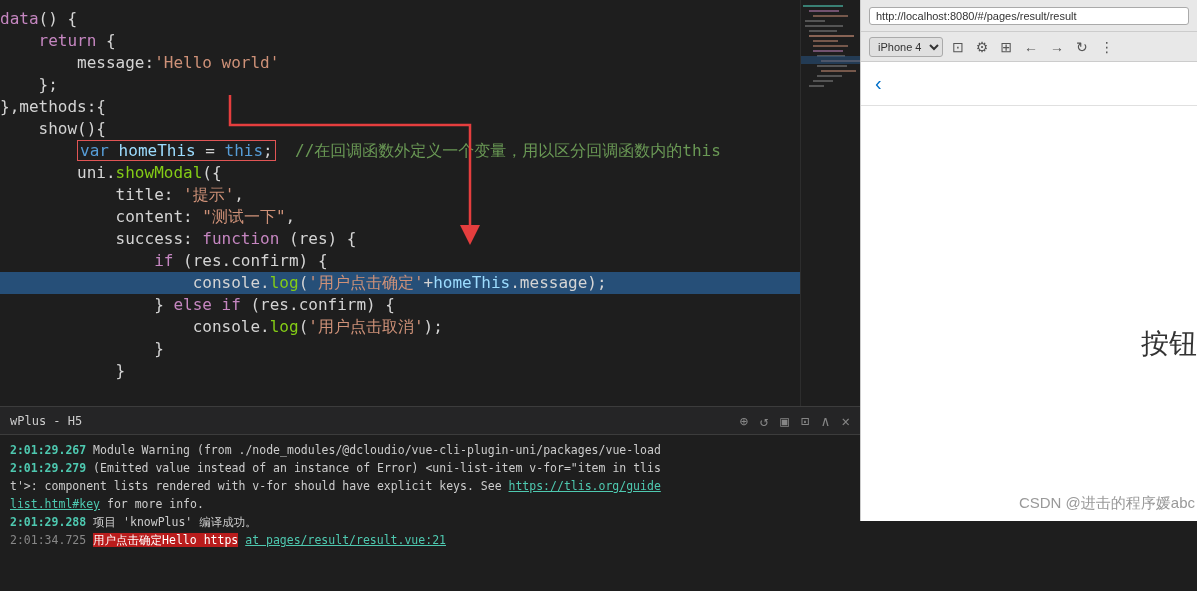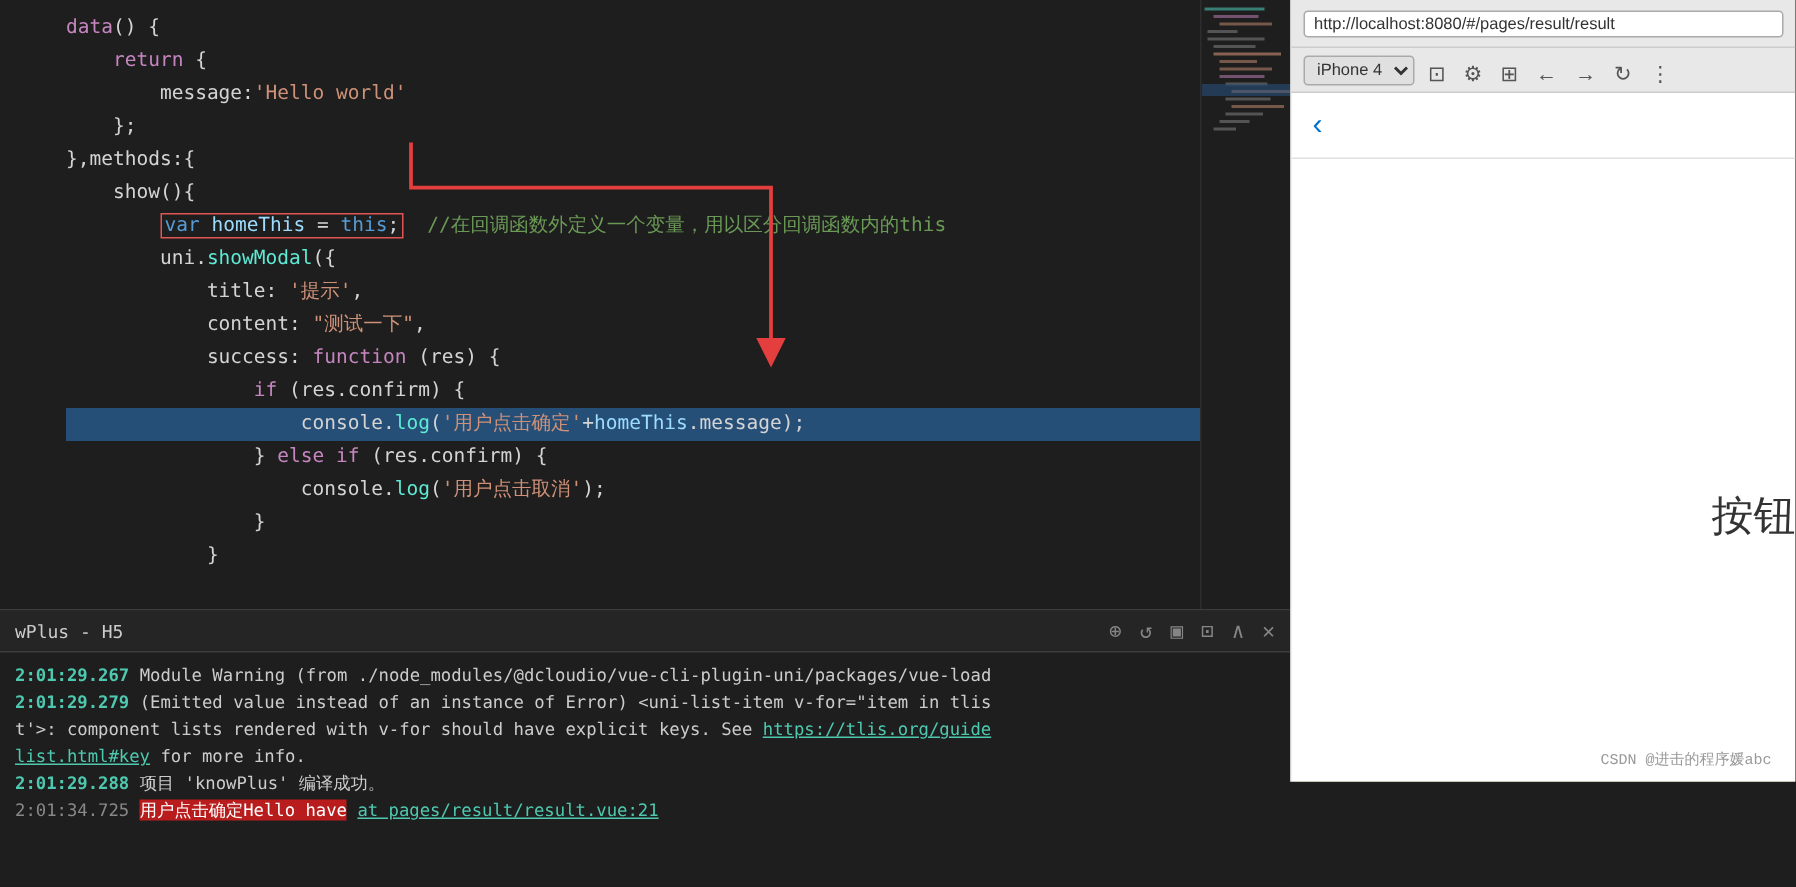--- a/index.html
+++ b/index.html
@@ -9,46 +9,45 @@
     .code-panel {
       width: 860px;
       height: 591px;
       display: flex;
       flex-direction: column;
       background: #1e1e1e;
     }
 
     .code-content {
       padding: 8px 0;
-      font-size: 13px;
+      font-size: 16px;
       line-height: 22px;
       color: #d4d4d4;
       position: relative;
-      margin-left: 44px;
     }
 
     .code-line {
       display: flex;
       padding: 0 8px 0 0;
       min-height: 22px;
       position: relative;
     }
 
     .code-line.highlighted {
       background: #264f78;
     }
 
     .line-content {
       flex: 1;
     }
 
     
     .kw { color: #c586c0; }
     .kw-blue { color: #569cd6; }
-    .fn { color: #5eead4; }
+    .fn { color: #84cc16; }
     .str { color: #ce9178; }
     .var-name { color: #9cdcfe; }
     .plain { color: #d4d4d4; }
     .comment { color: #6a9955; }
 
     
     .highlight-box {
       display: inline;
       border: 1.5px solid #e05555;
       padding: 0 2px;
@@ -133,21 +132,21 @@
       border: 1px solid #aaaaaa;
       border-radius: 3px;
       padding: 2px 6px;
       font-size: 11px;
       color: #333333;
       font-family: sans-serif;
     }
 
     .browser-device-bar {
       display: flex;
-      align-items: flex-end;
+      align-items: center;
       background: #e8e8e8;
       padding: 4px 8px;
       height: 30px;
       border-bottom: 1px solid #cccccc;
       gap: 6px;
     }
 
     .device-select {
       background: #e0e0e0;
       border: 1px solid #aaaaaa;
@@ -199,24 +198,24 @@
 
     .phone-button-text {
       font-size: 28px;
       color: #333333;
       font-family: 'PingFang SC', 'Microsoft YaHei', sans-serif;
     }
 
     .browser-watermark {
       position: absolute;
       bottom: 8px;
-      right: 16px;
-      font-size: 10px;
+      right: 2px;
+      font-size: 15px;
       color: #999999;
-      font-family: Liberation Mono, monospace;
+      font-family: Liberation Sans, sans-serif;
     }
 
     
     .minimap {
       width: 60px;
       background: #1e1e1e;
       border-left: 1px solid #2d2d2d;
       overflow: hidden;
       flex-shrink: 0;
     }
@@ -415,21 +414,21 @@
       <div>
         <span class="t-link">list.html#key</span>
         <span> for more info.</span>
       </div>
       <div>
         <span class="t-time">2:01:29.288</span>
         <span> 项目 'knowPlus' 编译成功。</span>
       </div>
       <div>
         <span class="t-gray">2:01:34.725 </span>
-        <span class="t-highlight">用户点击确定Hello have</span>
+        <span class="t-highlight">用户点击确定Hello https</span>
         <span class="t-link"> at pages/result/result.vue:21</span>
       </div>
     </div>
   </div>
 </div>
 
 <div class="browser-panel">
 
   <div class="browser-toolbar">
     <input class="url-bar" type="text" value="http://localhost:8080/#/pages/result/result" style="">

